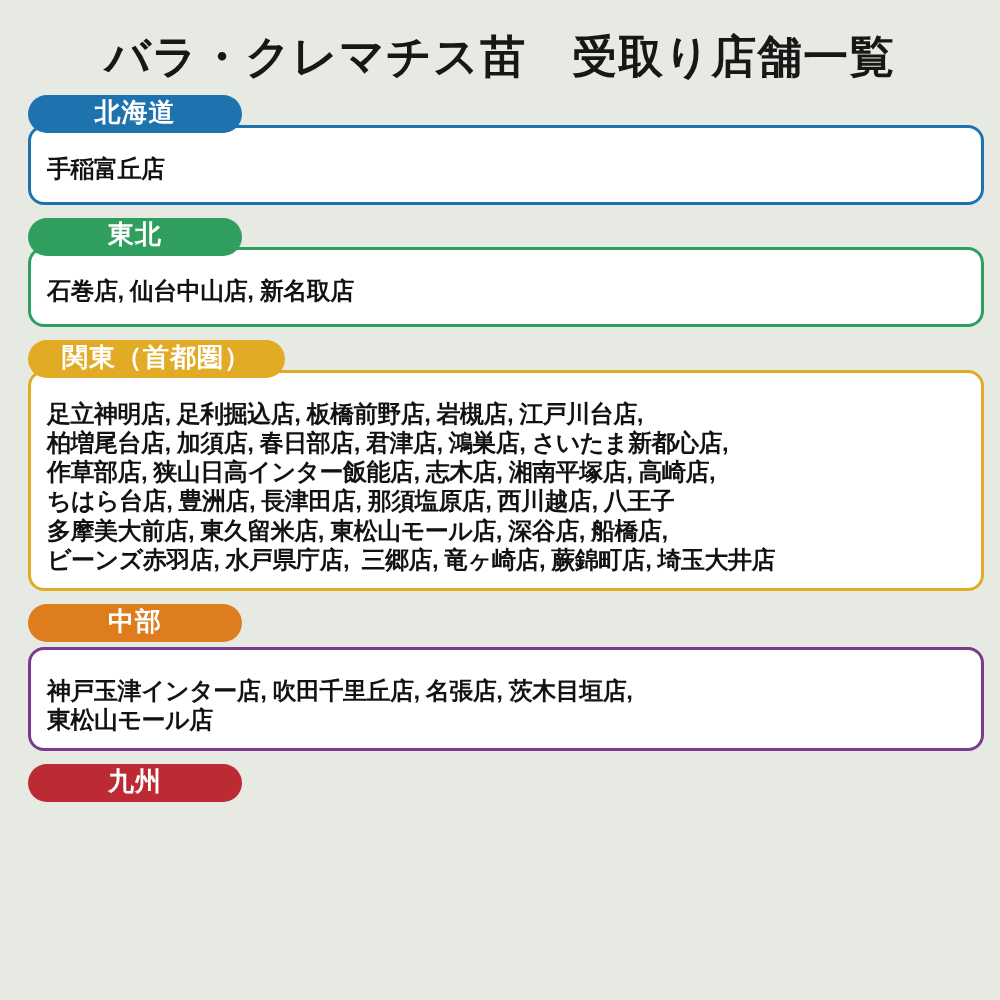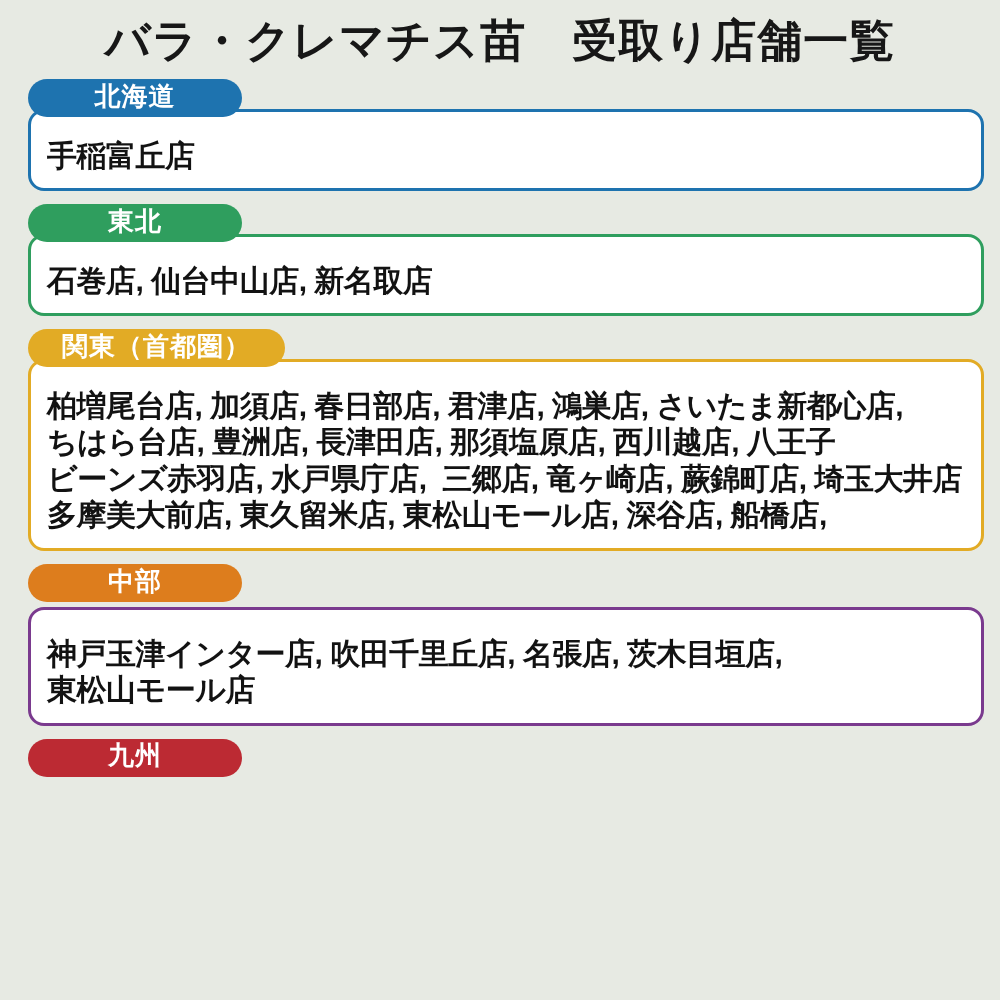--- a/index.html
+++ b/index.html
@@ -13,21 +13,21 @@
   .page {
     width: 1000px; height: 1000px;
     padding: 6px 0 0 0;
   }
   .title {
     text-align: center;
     font-size: 45px;
     font-weight: 900;
     color: #171717;
     letter-spacing: 1px;
-    margin: 5px 10px 8px 10px;
+    margin: 21px 10px 8px 10px;
     white-space: pre;
   }
   .region {
     position: relative;
     margin: 13px 16px 0 28px;
   }
   .region:first-of-type { margin-top: 4px; }
   .tab {
     position: relative;
     z-index: 2;
@@ -50,21 +50,21 @@
     position: relative;
     z-index: 1;
     background: #ffffff;
     border: 3px solid var(--accent, #888);
     border-radius: 16px;
     padding: 26px 14px 14px 16px;
     min-height: 80px;
     overflow: hidden;
   }
   .line {
-    font-size: 30px;
+    font-size: 24px;
     font-weight: 900;
     color: #121212;
     line-height: 1.22;
     letter-spacing: -0.5px;
     white-space: pre;
   }
 </style>
 </head>
 <body>
 
@@ -88,24 +88,26 @@
     <div class="box">
       <div class="line">石巻店, 仙台中山店, 新名取店</div>
     </div>
   </section>
 
   <section class="region" style="--accent: #e2ab25;">
     <div class="tab">
       <span>関東（首都圏）</span>
     </div>
     <div class="box">
+      <div class="line">足立神明店, 足利掘込店, 板橋前野店, 岩槻店, 江戸川台店,</div>
       <div class="line">柏増尾台店, 加須店, 春日部店, 君津店, 鴻巣店, さいたま新都心店,</div>
+      <div class="line">作草部店, 狭山日高インター飯能店, 志木店, 湘南平塚店, 高崎店,</div>
       <div class="line">ちはら台店, 豊洲店, 長津田店, 那須塩原店, 西川越店, 八王子</div>
+      <div class="line">多摩美大前店, 東久留米店, 東松山モール店, 深谷店, 船橋店,</div>
       <div class="line">ビーンズ赤羽店, 水戸県庁店,  三郷店, 竜ヶ崎店, 蕨錦町店, 埼玉大井店</div>
-      <div class="line">多摩美大前店, 東久留米店, 東松山モール店, 深谷店, 船橋店,</div>
     </div>
   </section>
 
   <section class="region" style="--accent: #dd7d1d;">
     <div class="tab">
       <span>中部</span>
     </div>
   </section>
 
   <section class="region" style="--accent: #7a3a8e;">

